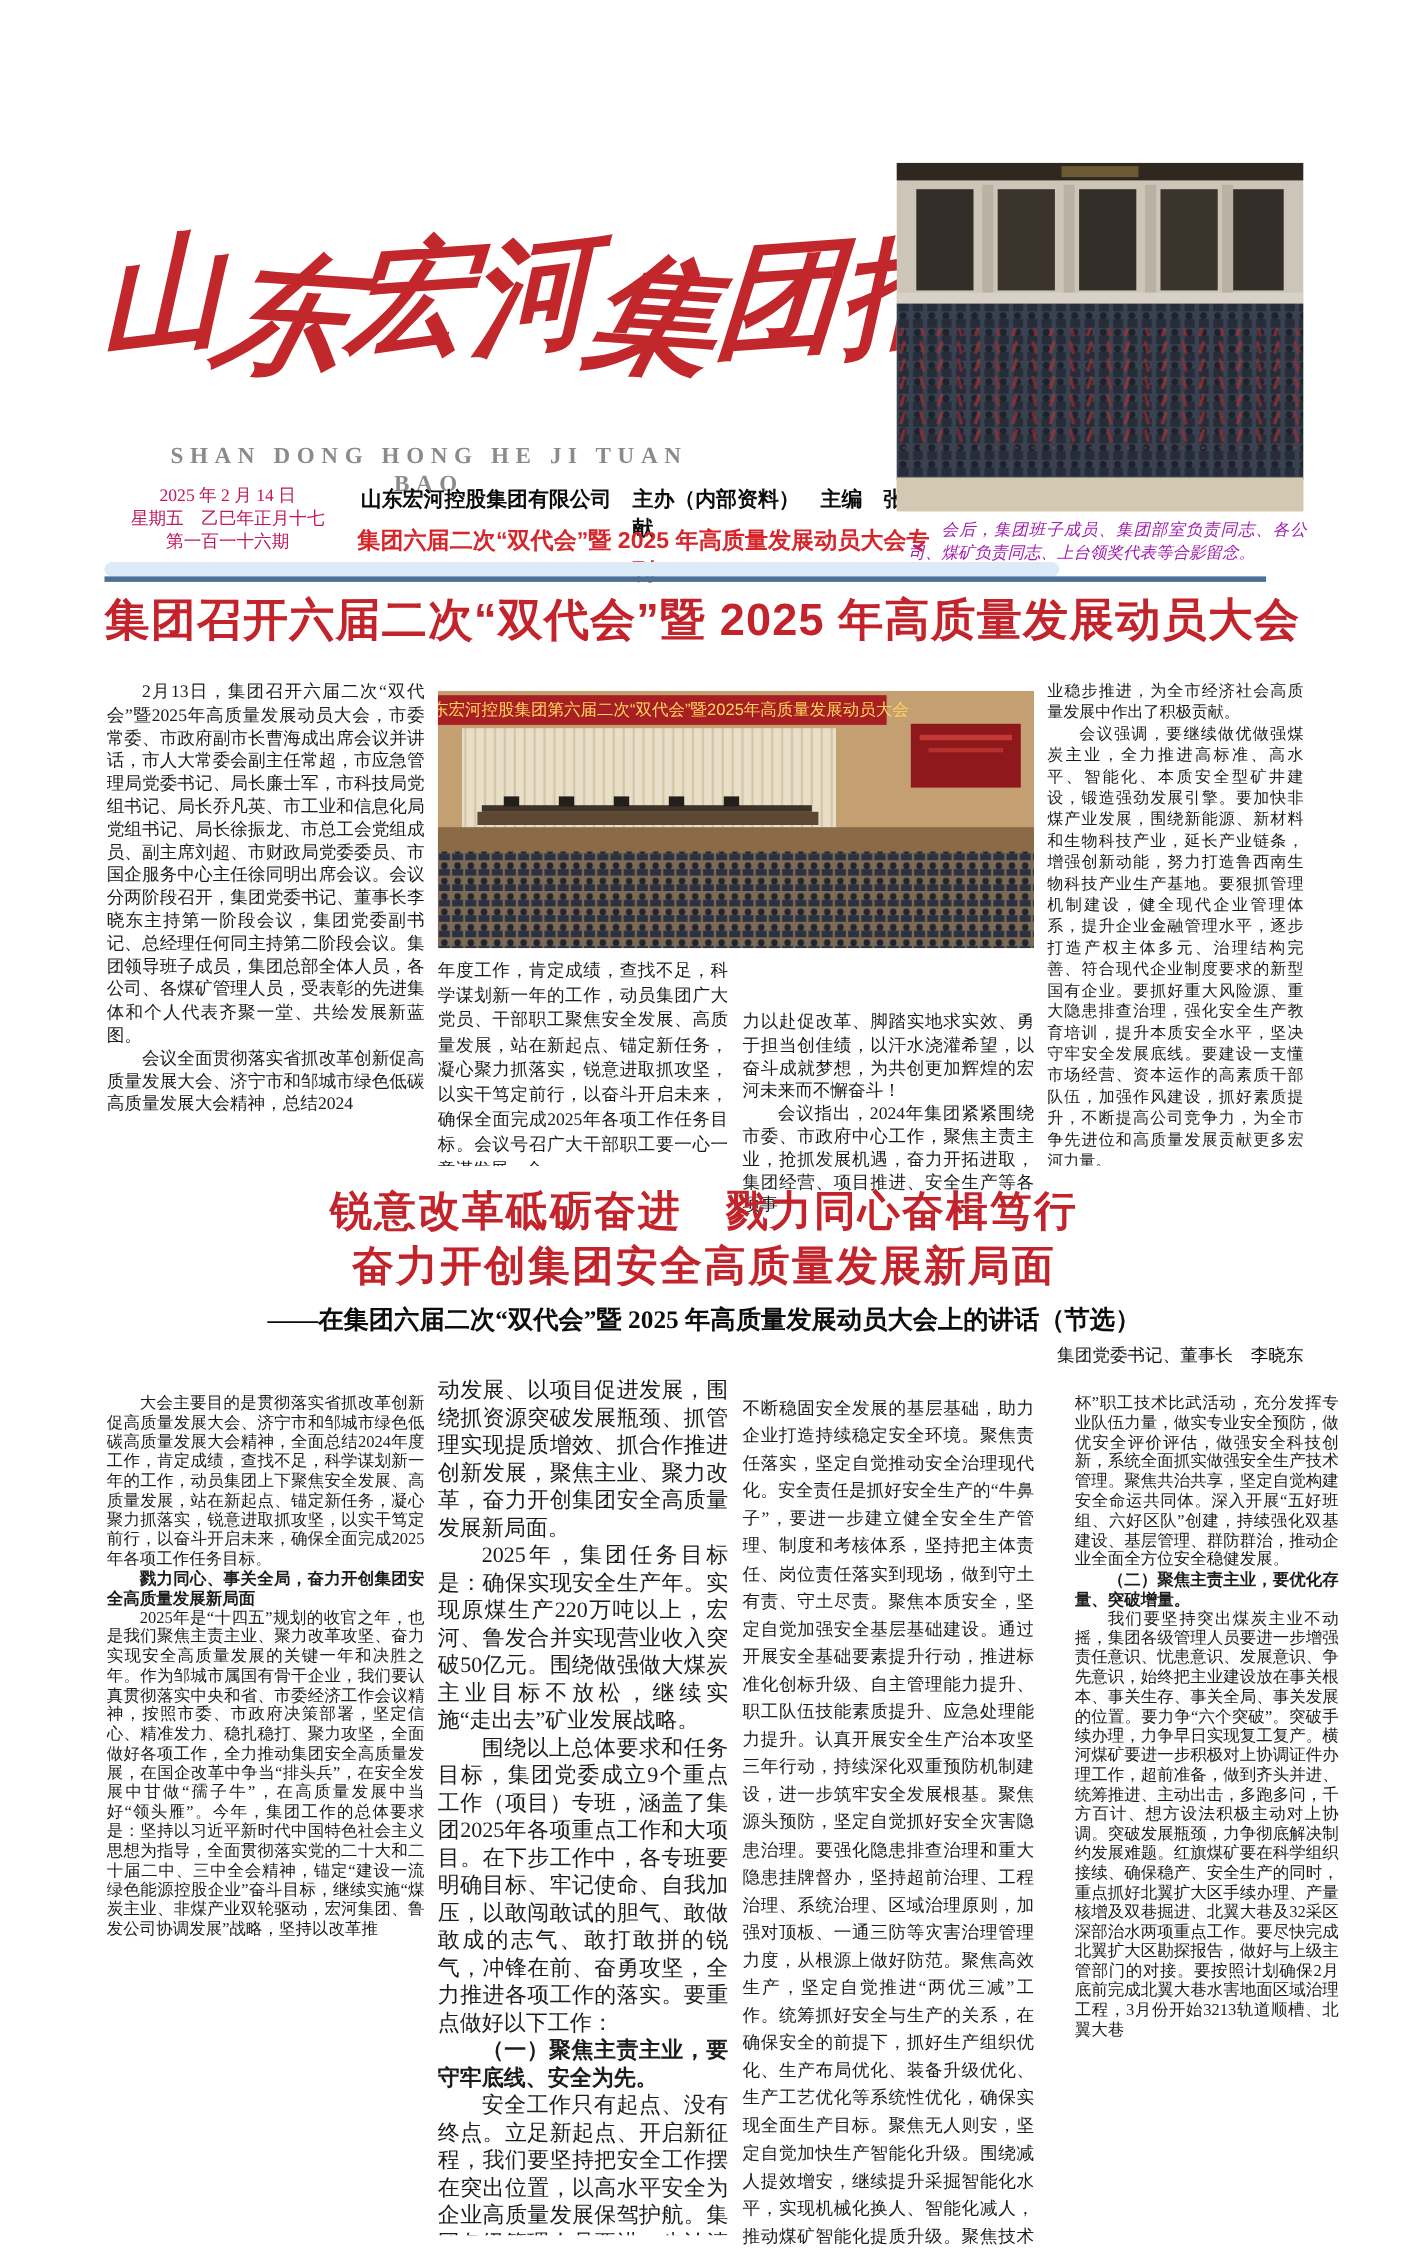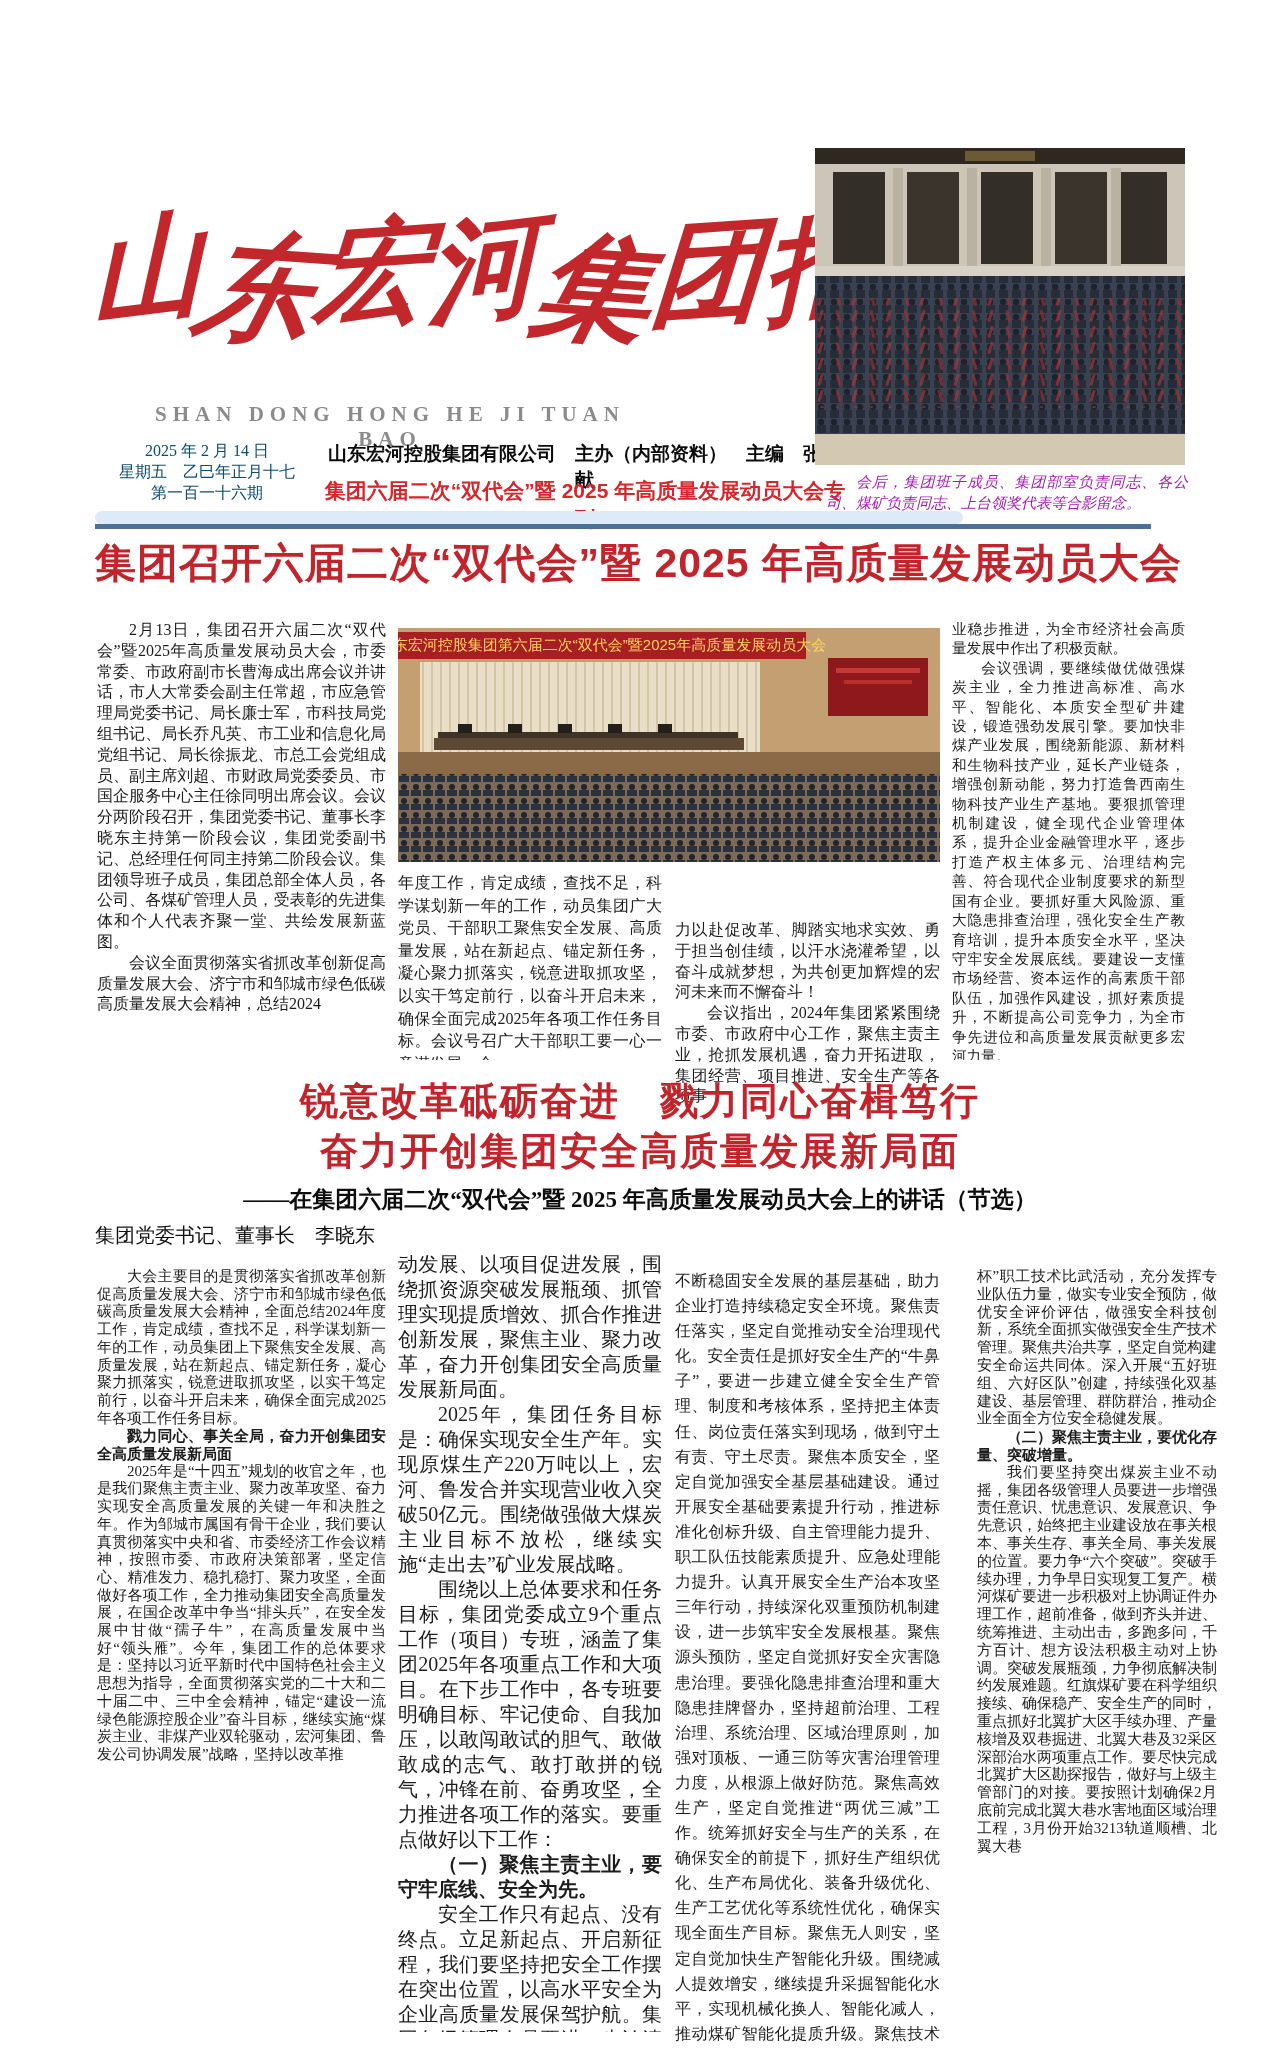--- a/index.html
+++ b/index.html
@@ -12,21 +12,21 @@
          font-family:"DejaVu Serif",serif;font-weight:bold;font-style:italic;
          display:flex;align-items:center;justify-content:space-between;}
   .calli .ch{font-size:112px;line-height:1;display:inline-block;}
   .calli .ch0{transform:rotate(-7deg) translateY(-8px) skewX(-6deg);}
   .calli .ch1{transform:rotate(4deg) translateY(12px) skewX(-10deg) scale(1.05);}
   .calli .ch2{transform:rotate(-4deg) translateY(-4px) skewX(-8deg);}
 
   .pinyin{left:150px;top:402px;width:480px;text-align:center;color:#8b8b8b;
           font-family:"Liberation Serif",serif;font-weight:bold;font-size:21px;letter-spacing:6px;}
 
-  .dateblock{left:96px;top:440px;width:222px;text-align:center;font-size:16px;line-height:21px;color:#0c4a6e;}
+  .dateblock{left:96px;top:440px;width:222px;text-align:center;font-size:16px;line-height:21px;color:#be185d;}
   .publine{left:322px;top:441px;width:525px;text-align:center;font-size:19px;font-weight:bold;
            font-family:"Liberation Sans",sans-serif;color:#0c0c0c;}
   .specialline{left:315px;top:477px;width:540px;text-align:center;font-size:21px;font-weight:bold;
            font-family:"Liberation Sans",sans-serif;color:#d6252b;}
   .blueband{left:95px;top:511px;width:868px;height:13px;background:#dcebf7;border-radius:7px;}
   .bluerule{left:95px;top:524px;width:1056px;height:5px;background:#4d7196;}
 
   .groupphoto{left:815px;top:148px;width:370px;height:317px;}
   .photocaption{left:826px;top:472px;width:362px;font-size:15px;line-height:21px;color:#a21caf;
                 font-style:italic;text-align:justify;text-indent:2em;}
@@ -48,21 +48,21 @@
 
   .midphoto{left:398px;top:628px;width:542px;height:234px;}
 
   
   .sh1{left:95px;top:1076px;width:1090px;text-align:center;color:#c3242b;
        font-family:"Liberation Sans",sans-serif;font-weight:bold;font-size:38px;letter-spacing:2px;}
   .sh2{left:95px;top:1126px;width:1090px;text-align:center;color:#c3242b;
        font-family:"Liberation Sans",sans-serif;font-weight:bold;font-size:38px;letter-spacing:2px;}
   .shsub{left:95px;top:1184px;width:1090px;text-align:center;color:#0d0d0d;
        font-weight:bold;font-size:23px;}
-  .shby{left:95px;top:1222px;width:1090px;text-align:left;color:#111;font-size:20px;font-family:Liberation Mono, monospace;}
+  .shby{left:95px;top:1222px;width:1090px;text-align:right;color:#111;font-size:16px;font-family:Liberation Mono, monospace;}
 
   .a2c1{left:97px; top:1268px;width:289px;height:780px;font-size:15px;line-height:17.7px;}
   .a2c2{left:398px;top:1252px;width:264px;height:780px;font-size:20px;line-height:25px;}
   .a2c3{left:675px;top:1268px;width:265px;height:780px;font-size:16px;line-height:25.1px;}
   .a2c4{left:945px;top:1268px;width:240px;height:780px;font-size:15px;line-height:17.8px;margin-left:32px;}
 </style>
 </head>
 <body>
 
 <div class="abs calli">

